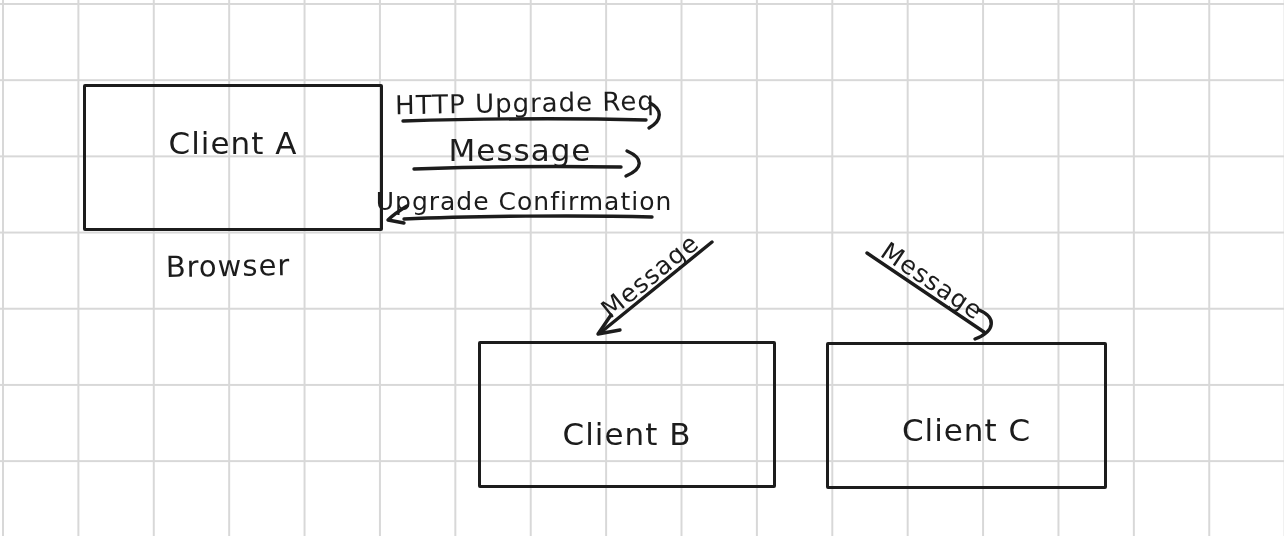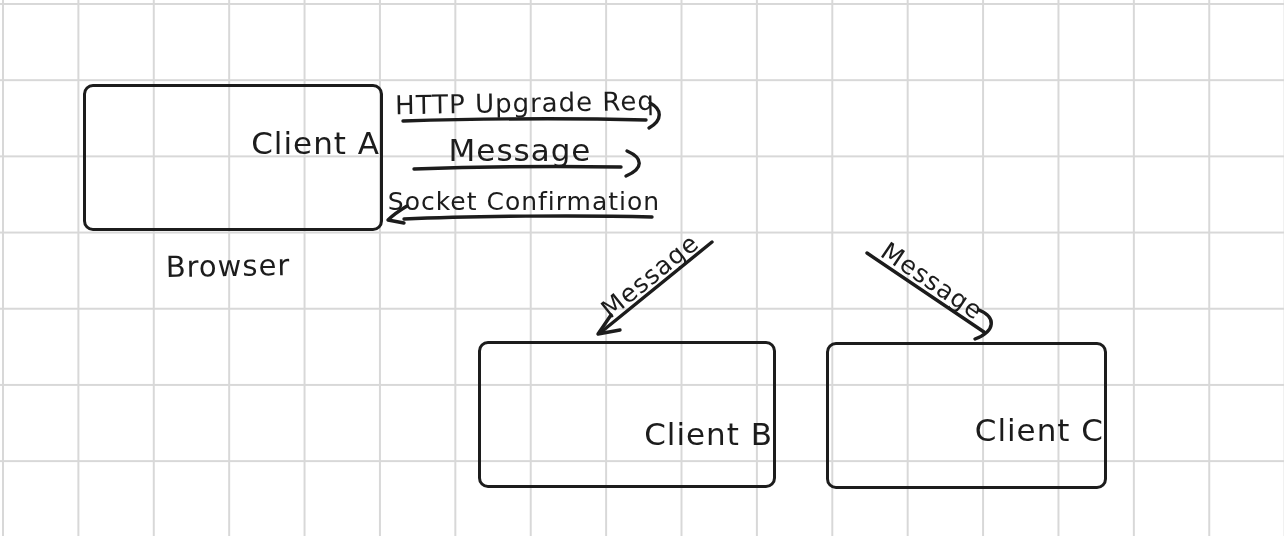--- a/index.html
+++ b/index.html
@@ -28,25 +28,25 @@
   .strokes path{
     stroke:var(--ink);
     stroke-width:3.4;
     fill:none;
     stroke-linecap:round;
     stroke-linejoin:round;
   }
   .box{
     position:absolute;
     border:3px solid var(--ink);
-    border-radius:10px;
+    border-radius:2px;
     box-sizing:border-box;
     display:flex;
     flex-direction:column;
-    align-items:flex-end;
+    align-items:center;
     justify-content:center;
     background:transparent;
   }
   .hand{
     font-family:"DejaVu Sans", sans-serif;
     color:var(--ink);
     white-space:nowrap;
     letter-spacing:1px;
   }
   .node-label{font-size:31px;}
@@ -95,19 +95,19 @@
   <div class="box" id="client-c">
     <div class="hand node-label">Client C</div>
   </div>
 
   <div class="hand float-label" id="browser-caption">Browser</div>
 
   <div class="hand float-label" id="upgrade-req-label">HTTP Upgrade Req</div>
 
   <div class="hand float-label" id="message-lr-label">Message</div>
 
-  <div class="hand float-label" id="upgrade-conf-label">Socket Confirmation</div>
+  <div class="hand float-label" id="upgrade-conf-label">Upgrade Confirmation</div>
 
   <div class="hand float-label" id="message-b-label">Message</div>
 
   <div class="hand float-label" id="message-c-label">Message</div>
 
 </div>
 
 </body></html>

